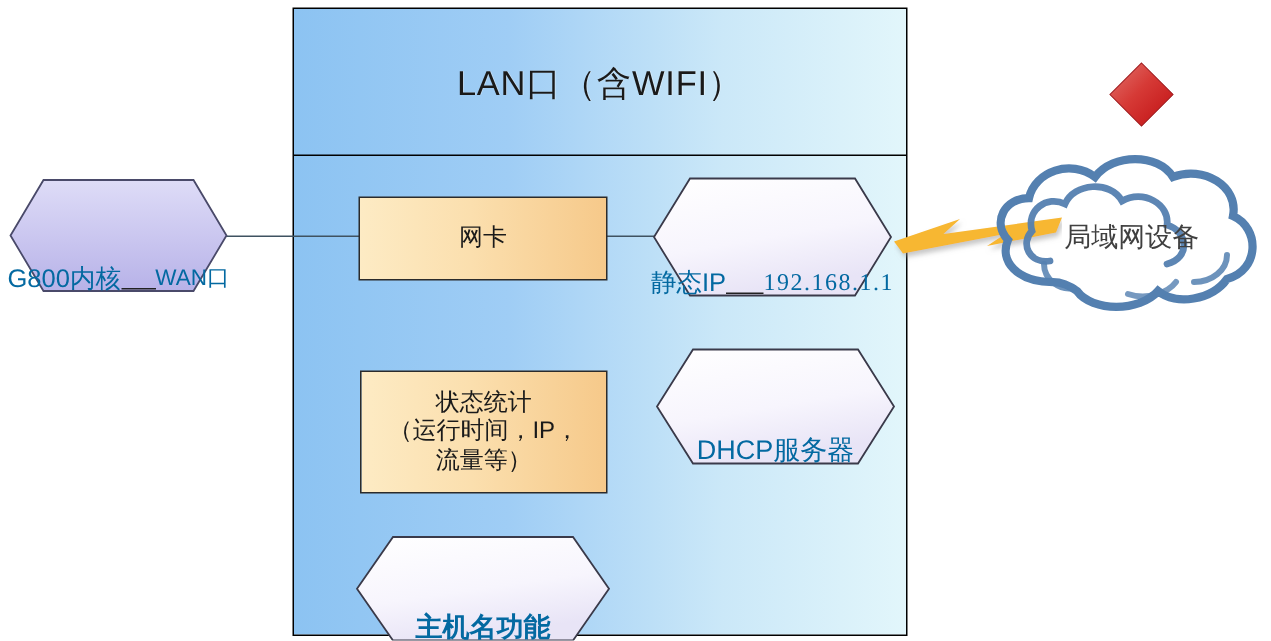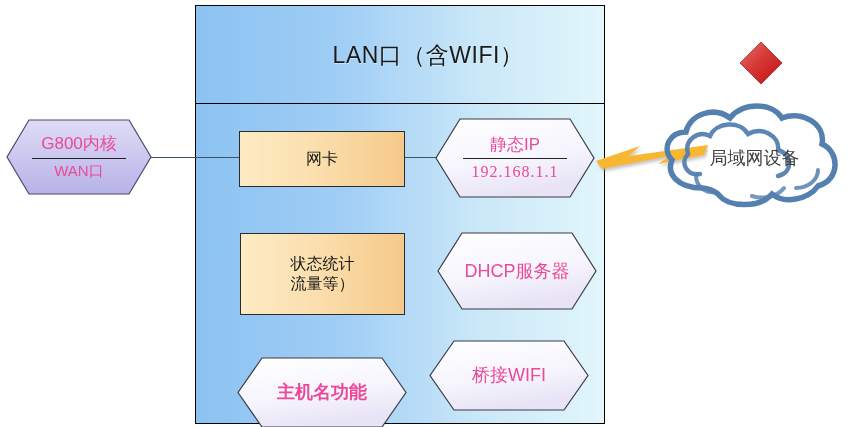--- a/index.html
+++ b/index.html
@@ -18,45 +18,44 @@
     box-sizing:border-box;
   }
   .lan-header{
     position:absolute;left:0;top:0;width:100%;height:98px;
     border-bottom:1.5px solid #000;box-sizing:border-box;
   }
   .lan-title{
     position:absolute;left:0;top:34px;width:100%;
     text-align:center;font-size:23px;color:#1a1a1a;letter-spacing:.5px;
     text-shadow:0.5px 0.5px 0 rgba(255,255,255,.45);
-    padding-left:28px;
   }
   .red-diamond{
     position:absolute;left:543px;top:35px;width:44px;height:44px;
   }
 
   
   .orange-box{
     position:absolute;border:1.2px solid #2b2b2b;
     background:linear-gradient(to right,#fdebc4 0%,#fbdfae 45%,#f6c98a 100%);
     box-sizing:border-box;
     display:flex;flex-direction:column;align-items:center;justify-content:center;
     color:#1a1a1a;line-height:1.22;
   }
   #nic-box{left:239px;top:131px;width:166px;height:56px;font-size:16px;text-align:center;}
-  #stats-box{left:240px;top:233px;width:165px;height:82px;font-size:16px;}
+  #stats-box{left:240px;top:247px;width:165px;height:82px;font-size:16px;}
   .obx-line{display:block;white-space:nowrap;}
 
   
   .hex-wrap{position:absolute;}
   .hex-wrap svg{display:block;}
   .hex-text{
     position:absolute;left:0;top:0;width:100%;height:100%;
-    display:flex;flex-direction:column;align-items:center;justify-content:center;
-    color:#ec4899;line-height:1.25;pointer-events:none;
+    display:flex;flex-direction:row;align-items:flex-end;justify-content:center;
+    color:#0369a1;line-height:1.25;pointer-events:none;
   }
   .hex-text .l1{font-size:17px;white-space:nowrap;}
   .hex-text .l2{font-size:16px;white-space:nowrap;font-family:"Liberation Serif","DejaVu Serif",serif;letter-spacing:1px;}
   .divline{width:64%;height:1.2px;background:#222;margin:3px 0 3px 0;}
 
   
   #hex-kernel{left:5px;top:118px;width:148px;height:78px;}
   #hex-staticip{left:434px;top:117px;width:162px;height:82px;text-decoration:underline;}
   #hex-dhcp{left:436px;top:231px;width:162px;height:80px;}
   #hex-hostname{left:236px;top:356px;width:172px;height:73px;font-weight:bold;}
@@ -140,20 +139,21 @@
     </svg>
     <div class="hex-text">
       <span class="l1">静态IP</span>
       <span class="divline"></span>
       <span class="l2">192.168.1.1</span>
     </div>
   </div>
 
   <div class="orange-box" id="stats-box">
     <span class="obx-line">状态统计</span>
+    <span class="obx-line">（运行时间，IP，</span>
     <span class="obx-line">流量等）</span>
   </div>
 
   <div class="hex-wrap" id="hex-dhcp">
     <svg width="162" height="80" viewBox="0 0 162 80">
       <polygon points="26,2 136,2 160,40 136,78 26,78 2,40" fill="url(#hgrad)" stroke="#3a3a4a" stroke-width="1.2"></polygon>
     </svg>
     <div class="hex-text">
       <span class="l1">DHCP服务器</span>
     </div>
@@ -161,28 +161,20 @@
 
   <div class="hex-wrap" id="hex-hostname">
     <svg width="172" height="73" viewBox="0 0 172 73">
       <polygon points="26,2 146,2 170,36.5 146,71 26,71 2,36.5" fill="url(#hgrad)" stroke="#3a3a4a" stroke-width="1.2"></polygon>
     </svg>
     <div class="hex-text">
       <span class="l1">主机名功能</span>
     </div>
   </div>
 
-  <div class="hex-wrap" id="hex-bridge">
-    <svg width="162" height="73" viewBox="0 0 162 73">
-      <polygon points="26,2 136,2 160,36.5 136,71 26,71 2,36.5" fill="url(#hgrad)" stroke="#3a3a4a" stroke-width="1.2"></polygon>
-    </svg>
-    <div class="hex-text">
-      <span class="l1">桥接WIFI</span>
-    </div>
-  </div>
 
   <svg id="bolt" viewBox="0 0 112 52">
     <defs>
       <filter id="bshadow" x="-30%" y="-30%" width="170%" height="190%">
         <feDropShadow dx="1.5" dy="2.5" stdDeviation="1.6" flood-color="#999" flood-opacity="0.55"></feDropShadow>
       </filter>
     </defs>
     <polygon filter="url(#bshadow)" points="0,30 44,15 33,25 112,14 108,24 62,33 74,25 6,38" fill="#f7b733"></polygon>
   </svg>
 

